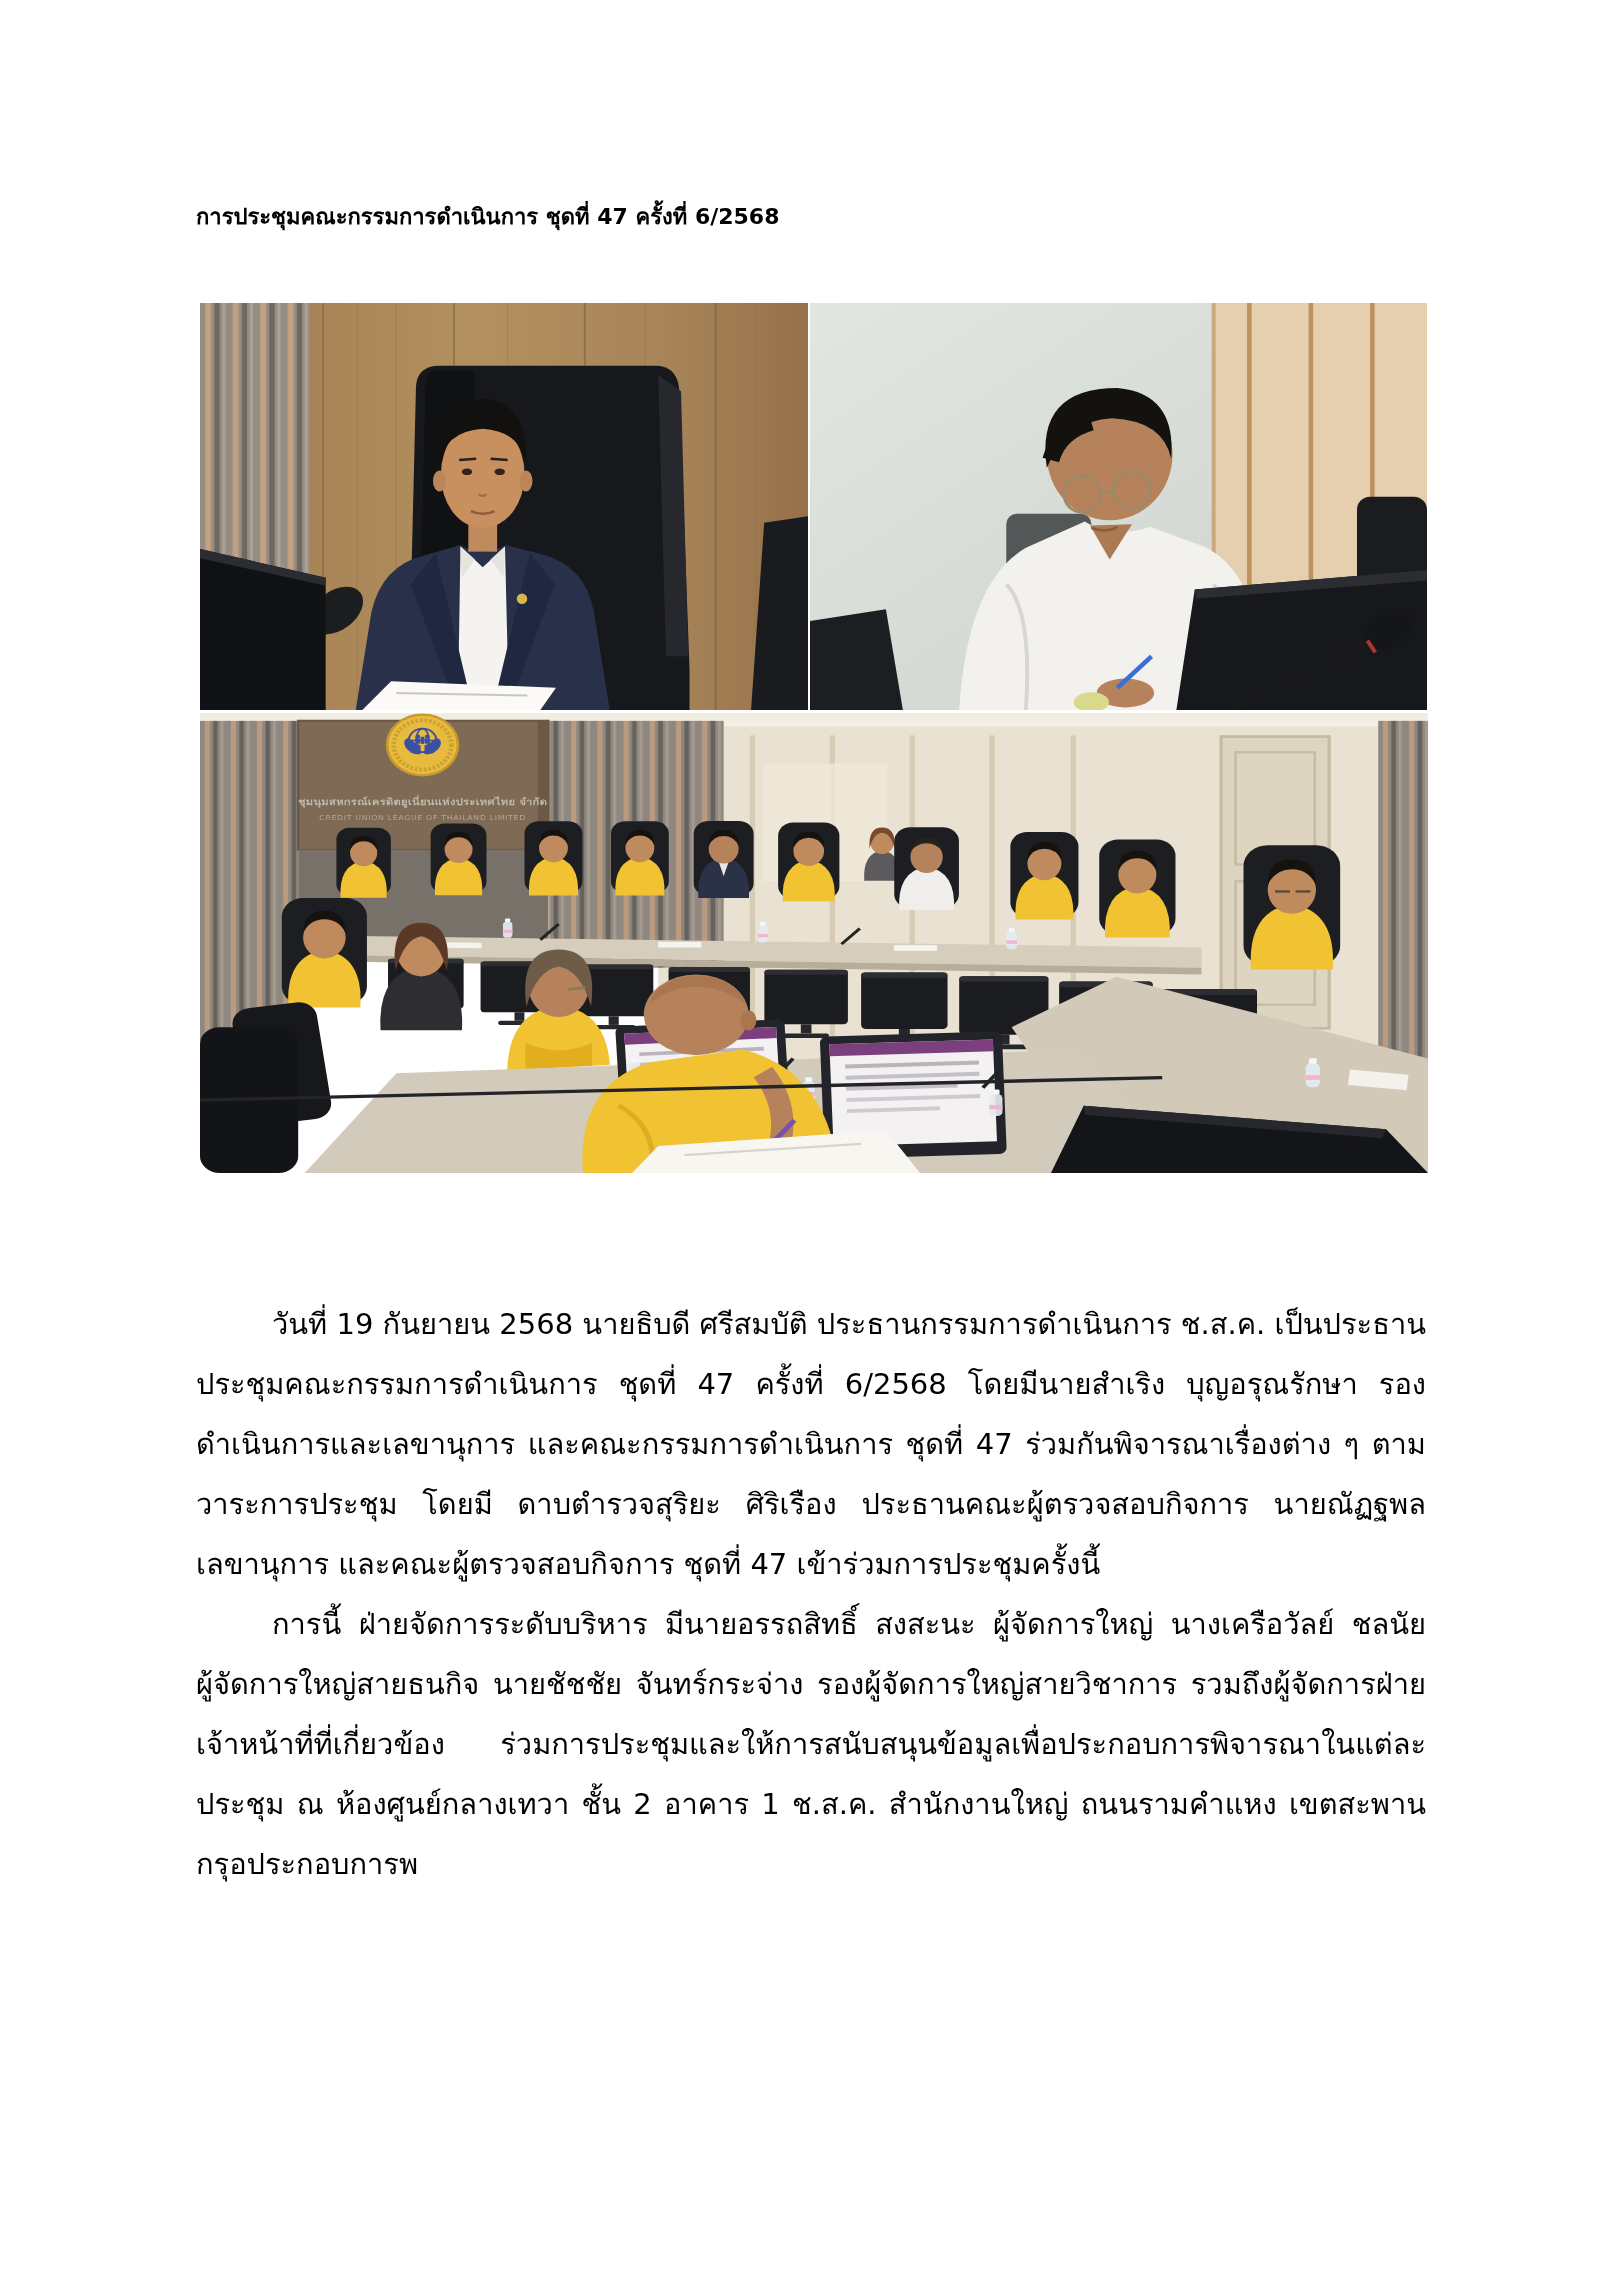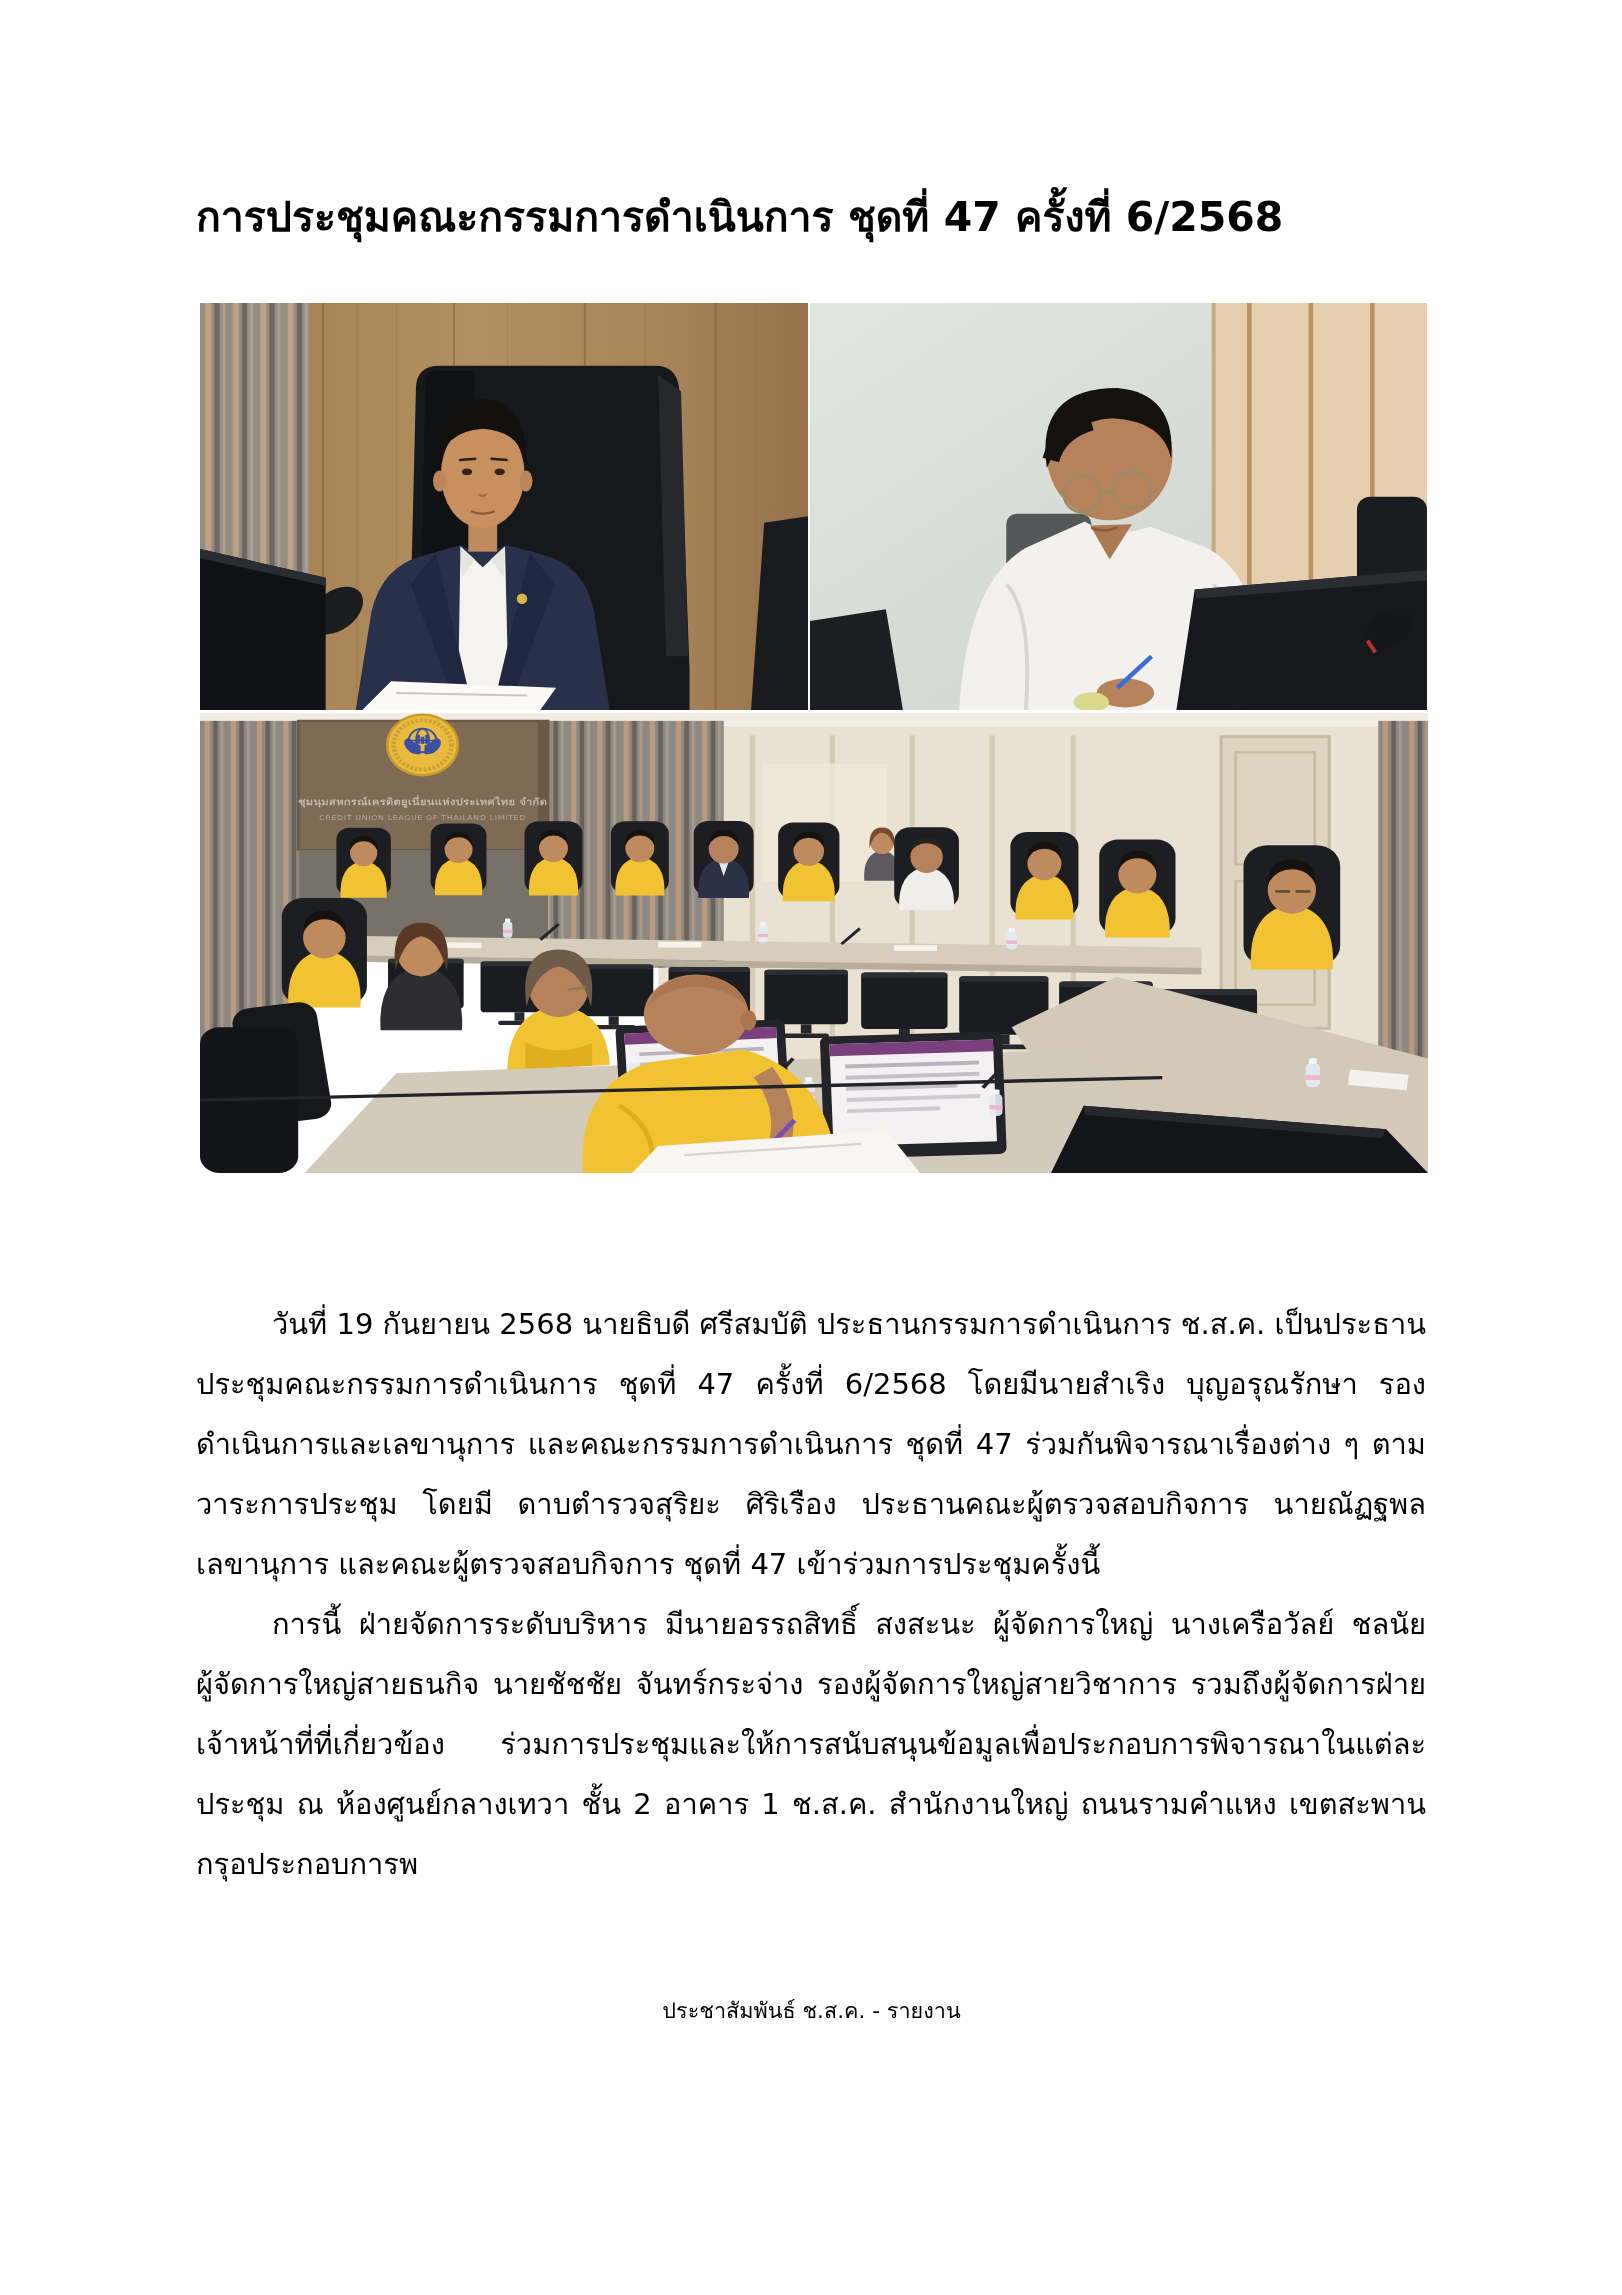--- a/index.html
+++ b/index.html
@@ -3,21 +3,21 @@
 <meta charset="utf-8">
 <style>
   html,body { margin:0; padding:0; background:#ffffff; }
   .page {
     position:relative; width:1623px; height:2295px; background:#ffffff;
     font-family:"DejaVu Sans","Liberation Sans",sans-serif; color:#000;
     overflow:hidden;
   }
   .title {
     position:absolute; left:196px; top:196px; width:1230px;
-    font-size:41px; font-weight:700; line-height:42px; margin:0;
+    font-size:22px; font-weight:700; line-height:42px; margin:0;
   }
   figure { margin:0; position:absolute; overflow:hidden; }
   figure svg { display:block; width:100%; height:100%; }
   .photo-left  { left:200px;  top:303px;  width:608px;  height:407px; }
   .photo-right { left:810px; top:303px;  width:617px;  height:407px; }
   .photo-big   { left:200px;  top:713px; width:1228px; height:460px; }
   .bodytext { position:absolute; left:196px; top:1294px; width:1230px; }
   .line {
     font-size:29px; line-height:60px; height:60px; overflow:hidden;
     text-align:justify; text-align-last:justify;
@@ -370,16 +370,15 @@
     <div class="line">ดำเนินการและเลขานุการ และคณะกรรมการดำเนินการ ชุดที่ 47 ร่วมกันพิจารณาเรื่องต่าง ๆ ตามระเบียบ</div>
     <div class="line">วาระการประชุม โดยมี ดาบตำรวจสุริยะ ศิริเรือง ประธานคณะผู้ตรวจสอบกิจการ นายณัฏฐพล ผ่องแผ้วฉาย</div>
     <div class="line plain">เลขานุการ และคณะผู้ตรวจสอบกิจการ ชุดที่ 47 เข้าร่วมการประชุมครั้งนี้</div>
     <div class="line indent">การนี้ ฝ่ายจัดการระดับบริหาร มีนายอรรถสิทธิ์ สงสะนะ ผู้จัดการใหญ่ นางเครือวัลย์ ชลนัย รอง</div>
     <div class="line">ผู้จัดการใหญ่สายธนกิจ นายชัชชัย จันทร์กระจ่าง รองผู้จัดการใหญ่สายวิชาการ รวมถึงผู้จัดการฝ่าย และ</div>
     <div class="line">เจ้าหน้าที่ที่เกี่ยวข้อง ร่วมการประชุมและให้การสนับสนุนข้อมูลเพื่อประกอบการพิจารณาในแต่ละวาระการ</div>
     <div class="line">ประชุม ณ ห้องศูนย์กลางเทวา ชั้น 2 อาคาร 1 ช.ส.ค. สำนักงานใหญ่ ถนนรามคำแหง เขตสะพานสูง</div>
     <div class="line plain">กรุอประกอบการพ</div>
   </article>
 
-  <div class="footer">ประชาสัมพันธ์ ช.ส.ค. - รายงาน</div>
 
 </div>
 
 
 </body></html>

